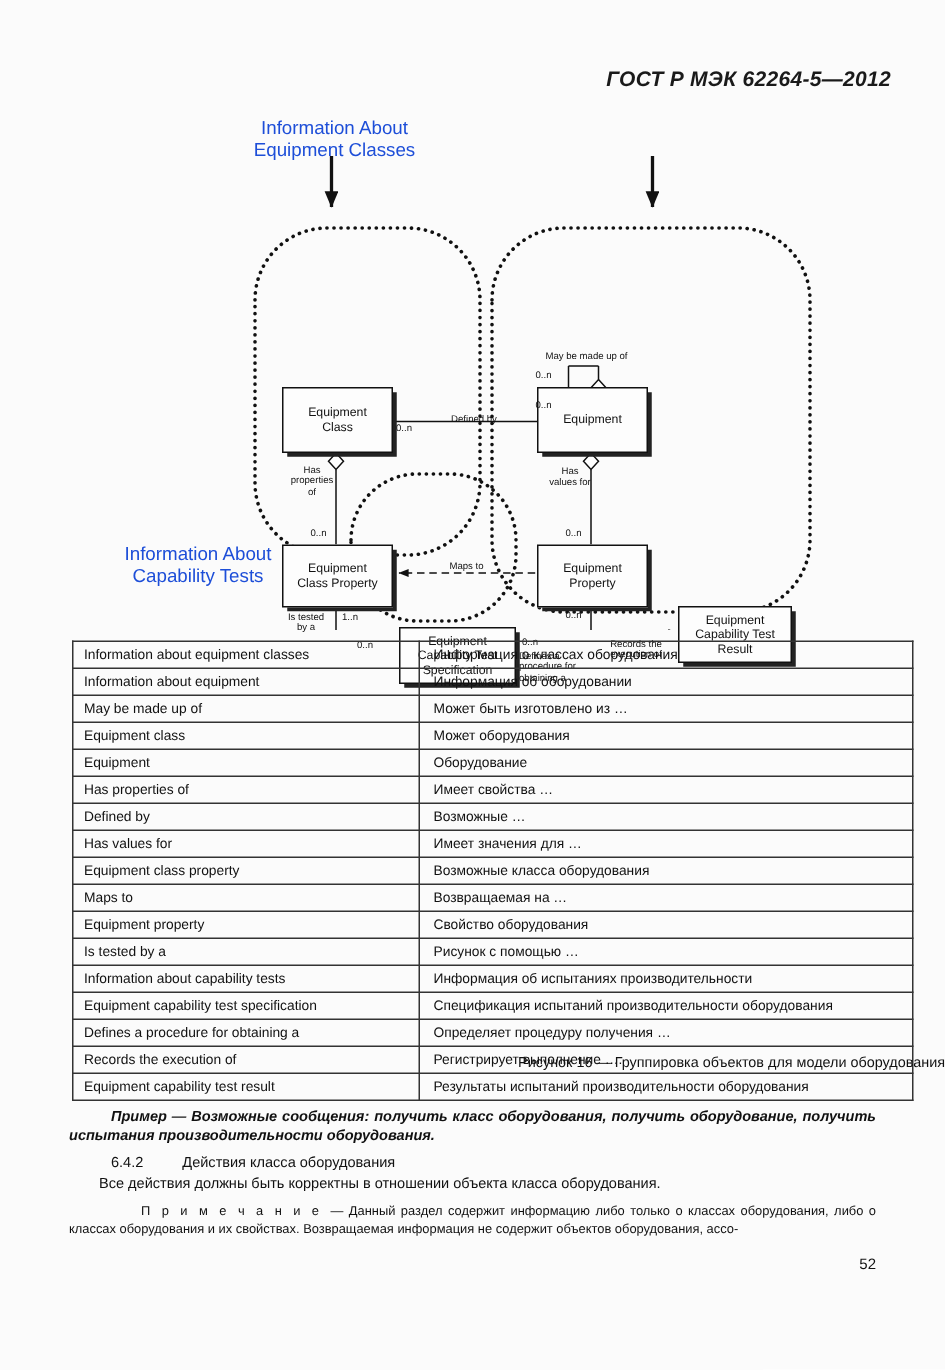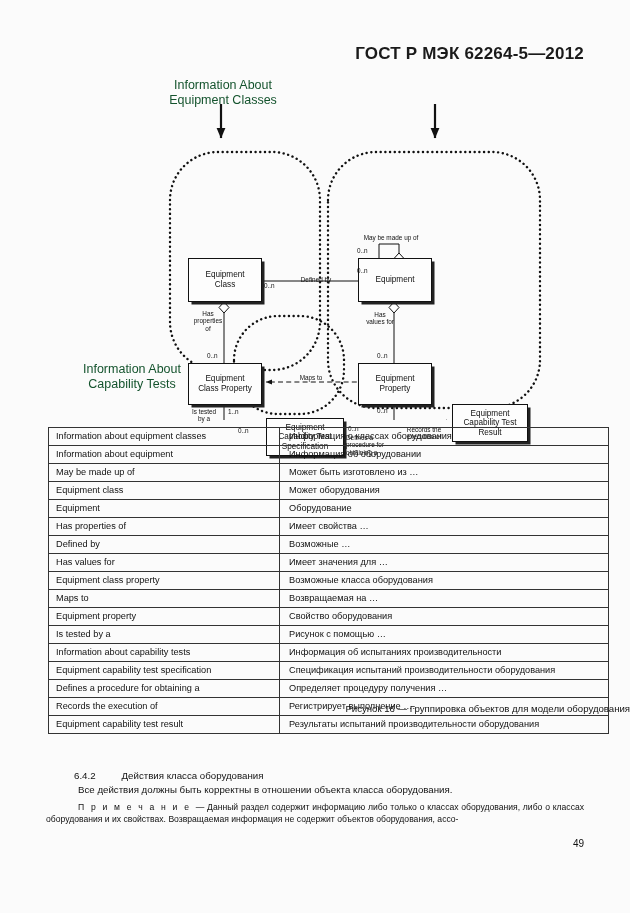--- a/index.html
+++ b/index.html
@@ -18,43 +18,44 @@
   .page {
     position: absolute;
     inset: 0;
     background: #fbfbfb;
   }
 
   
   .doc-header {
     position: absolute;
     top: 44px;
-    right: 46px;
-    font-size: 17px;
+    right: 36px;
+    font-size: 14px;
     font-weight: bold;
     letter-spacing: 0.2px;
     white-space: nowrap;
+    font-style: italic;
   }
 
   
   .figure {
     position: absolute;
     left: 0;
     top: 70px;
     width: 630px;
     height: 350px;
   }
   .fig-svg { position: absolute; left: 0; top: 0; }
 
   .callout {
     position: absolute;
     font-size: 12.5px;
     line-height: 15px;
     text-align: center;
-    color: #14532d;
+    color: #1d4ed8;
     white-space: pre-line;
   }
   .callout.c1 { left: 148px; top: 8px;  width: 150px; }
   .callout.c2 { left: 368px; top: 8px;  width: 140px; }
   .callout.c3 { left: 62px;  top: 292px; width: 140px; text-align: center; }
 
   
   .node {
     position: absolute;
     box-sizing: border-box;
@@ -355,28 +356,31 @@
       </tr>
       <tr>
         <td class="en">Equipment capability test result</td>
         <td class="ru">Результаты испытаний производительности оборудования</td>
       </tr>
     </tbody>
   </table>
 
   <div class="fig-caption">Рисунок 16 — Группировка объектов для модели оборудования</div>
 
+  <div class="body-block b-example">
+    <span style="margin-left:28px;">Пример — </span><span>Возможные сообщения: получить класс оборудования, получить оборудование, получить испытания производительности оборудования.</span>
+  </div>
 
   <div class="body-block b-heading">
     <span style="margin-left:28px;" class="num">6.4.2</span><span>Действия класса оборудования</span>
   </div>
 
   <div class="body-block b-para">
-    <span style="margin-left:32px;">Все действия должны быть корректны в отношении объекта класса оборудования.</span>
+    <span style="margin-left:20px;">Все действия должны быть корректны в отношении объекта класса оборудования.</span>
   </div>
 
   <div class="body-block b-note">
-    <span style="margin-left:32px;" class="noteword">П р и м е ч а н и е </span><span>— Данный раздел содержит информацию либо только о классах оборудования, либо о классах оборудования и их свойствах. Возвращаемая информация не содержит объектов оборудования, ассо-</span>
-  </div>
-
-  <div class="page-number">49</div>
+    <span style="margin-left:48px;" class="noteword">П р и м е ч а н и е </span><span>— Данный раздел содержит информацию либо только о классах оборудования, либо о классах оборудования и их свойствах. Возвращаемая информация не содержит объектов оборудования, ассо-</span>
+  </div>
+
+  <div class="page-number">52</div>
 
 </div>
 
 </body></html>

